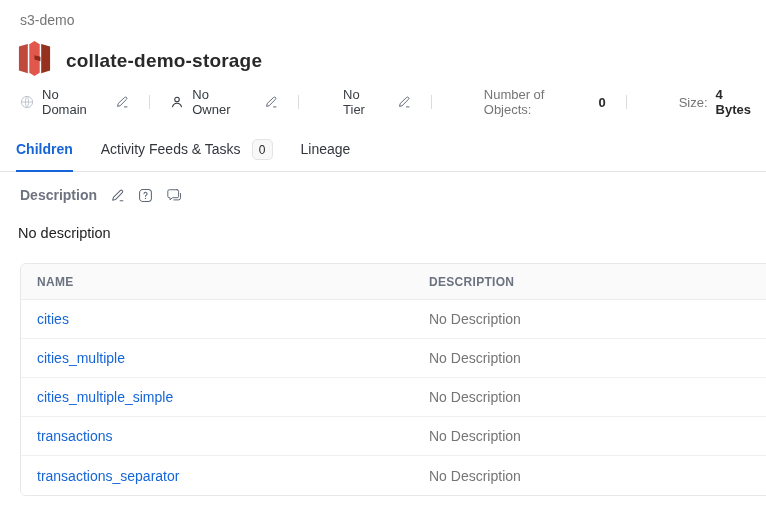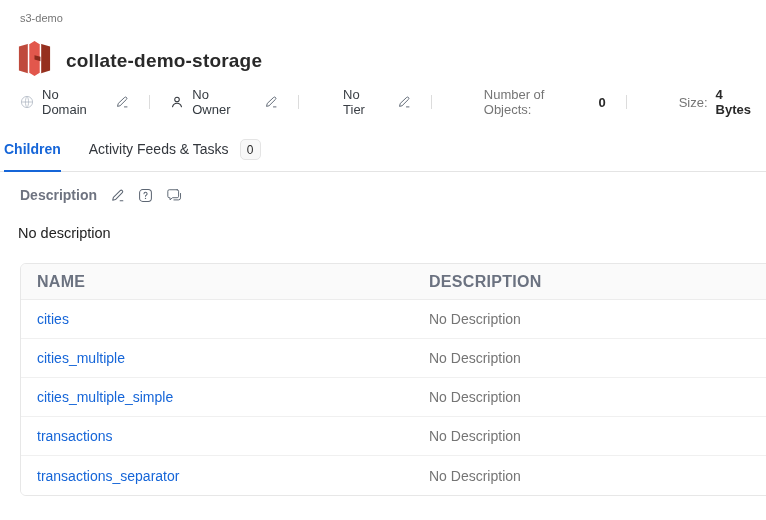--- a/index.html
+++ b/index.html
@@ -1,54 +1,54 @@
 <!DOCTYPE html>
 <html><head>
 <meta charset="utf-8">
 <style>
   * { margin:0; padding:0; box-sizing:border-box; }
   html,body { background:#fff; }
   body { font-family:"Liberation Sans", sans-serif; }
   .page { position:relative; width:766px; height:520px; background:#fff; overflow:hidden; }
 
   
-  .breadcrumb { position:absolute; top:12px; left:20px; font-size:11px; color:#757575; }
+  .breadcrumb { position:absolute; top:12px; left:20px; font-size:14px; color:#757575; }
   .breadcrumb a { color:#757575; text-decoration:none; cursor:pointer; }
 
   
   .title-row { position:absolute; top:40px; left:18px; display:flex; align-items:center; gap:15px; }
   .page-title { font-size:19px; font-weight:700; color:#292929; letter-spacing:.2px; }
 
   
   .meta-row { position:absolute; top:92px; left:20px; right:8px; height:20px; display:flex; align-items:center; font-size:13px; }
   .meta-item { display:flex; align-items:center; gap:8px; }
   .meta-label { color:#343a40; font-weight:500; }
   .meta-key { color:#757575; font-weight:400;margin-left:32px; }
   .meta-val { color:#292929; font-weight:700; margin-left:5px; }
   .edit-btn { display:inline-flex; align-items:center; color:#5d6673; cursor:pointer; margin-left:4px; background:none; border:none; padding:0; }
   .sep { width:1px; height:14px; background:#dcdcdc; margin:0 20px; }
   .globe { color:#b8bfc9; display:inline-flex; }
   .person { color:#33373d; display:inline-flex; }
 
   
-  .tabs { position:absolute; top:139px; left:0; width:766px; height:33px; display:flex; gap:28px; padding-left:4px; border-bottom:1px solid #e4e4e4; }
+  .tabs { position:absolute; top:139px; left:0; width:766px; height:33px; display:flex; gap:28px; padding-left:16px; border-bottom:1px solid #e4e4e4; }
   .tab { height:33px; display:flex; align-items:flex-start; padding-top:2px; font-size:14px; color:#33373d; cursor:pointer; border-bottom:2px solid transparent; }
   .tab.active { color:#1565d8; font-weight:600; border-bottom-color:#1565d8; }
   .tab-badge { display:inline-flex; align-items:center; justify-content:center; min-width:21px; height:21px; padding:0 5px; margin-left:11px; margin-top:-2px; background:#f8f8f8; border:1px solid #e4e4e4; border-radius:5px; font-size:12px; color:#292929; font-weight:400; }
 
   
   .desc-head { position:absolute; top:187px; left:20px; display:flex; align-items:center; gap:13px; }
   .desc-label { font-size:14px; font-weight:600; color:#6e7380; }
   .desc-icon { display:inline-flex; color:#5d6673; cursor:pointer; background:none; border:none; padding:0; }
   .desc-text { position:absolute; top:225px; left:18px; font-size:14.5px; color:#222; }
 
   
   .tbl-wrap { position:absolute; top:263px; left:20px; width:790px; border:1px solid #e7e7e7; border-radius:6px; overflow:hidden; background:#fff; }
   table { border-collapse:separate; border-spacing:0; width:100%; table-layout:fixed; }
-  th { background:#fafafa; text-align:left; font-size:16px; font-weight:600; color:#6b7280; letter-spacing:.3px; padding:0 16px; height:36px; border-bottom:1px solid #ececec; }
+  th { background:#fafafa; text-align:left; font-size:12px; font-weight:600; color:#6b7280; letter-spacing:.3px; padding:0 16px; height:36px; border-bottom:1px solid #ececec; }
   th.col-name { width:392px; }
   td { height:39px; padding:0 16px; font-size:14px; border-bottom:1px solid #f0f0f0; background:#fff; }
   tr:last-child td { border-bottom:none; }
   td.cell-name a { color:#1565d8; text-decoration:none; cursor:pointer; }
   td.cell-desc { color:#757575; }
 </style>
 </head>
 <body>
 
 <div class="page">
@@ -124,20 +124,23 @@
   </div>
 
   <div class="tabs">
     <div class="tab active">
       <span>Children</span>
     </div>
     <div class="tab">
       <span>Activity Feeds &amp; Tasks</span>
       <span class="tab-badge">0</span>
     </div>
+    <div class="tab">
+      <span>Lineage</span>
+    </div>
   </div>
 
   <div class="desc-head">
     <span class="desc-label">Description</span>
     <button class="desc-icon">
       <svg viewBox="0 0 16 16" width="15" height="15" fill="none" stroke="currentColor" stroke-width="1.1" stroke-linecap="round" stroke-linejoin="round">
         <path d="M10.9 2.8a1.55 1.55 0 0 1 2.2 2.2l-7.3 7.3-2.9.7.7-2.9z"></path>
           <path d="M10.8 13.6h2.9"></path>
       </svg>
     </button>

